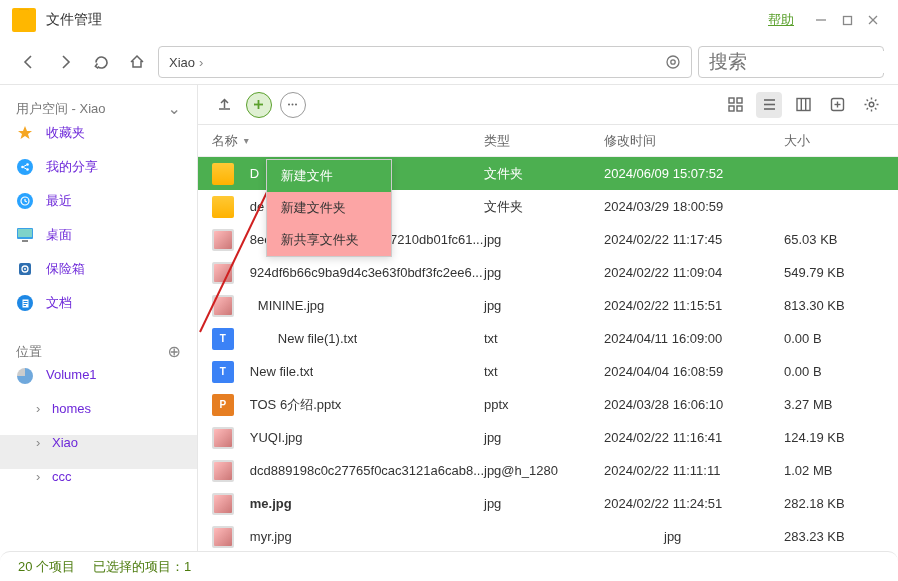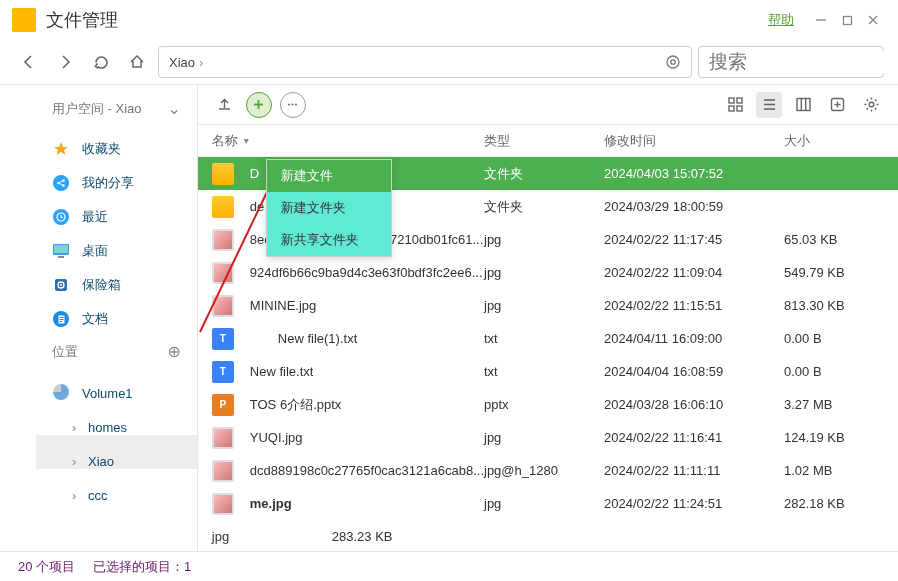--- a/index.html
+++ b/index.html
@@ -1,40 +1,40 @@
 <!DOCTYPE html>
 <html><head>
 <meta charset="utf-8">
 <style>
 * { margin: 0; padding: 0; box-sizing: border-box; font-family: -apple-system, "Segoe UI", "Microsoft YaHei", sans-serif; }
 body { width: 898px; height: 581px; background: #fff; font-size: 13px; color: #333; overflow: hidden; }
 
 .titlebar { height: 40px; display: flex; align-items: center; padding: 0 12px; }
 .titlebar .app-icon { width: 24px; height: 24px; background: #ffb700; border-radius: 2px; margin-right: 10px; position: relative; }
 .titlebar .app-icon::after { content: ""; position: absolute; top: 2px; left: 7px; width: 10px; height: 3px; background: #ffb700; border-radius: 1px 1px 0 0; box-shadow: 0 -1px 0 rgba(0,0,0,.05); }
-.titlebar .title { font-size: 18px; }
+.titlebar .title { font-size: 14px; }
 .titlebar .spacer { flex: 1; }
 .help-link { color: #5aa02c; text-decoration: underline; margin-right: 14px; cursor: pointer; }
 .win-btn { width: 26px; height: 26px; display: flex; align-items: center; justify-content: center; color: #888; cursor: pointer; }
 
 .navbar { height: 44px; display: flex; align-items: center; padding: 0 14px; gap: 6px; }
 .nav-icon-btn { width: 30px; height: 30px; display: flex; align-items: center; justify-content: center; color: #666; cursor: pointer; }
 .addr-bar { flex: 1; height: 32px; border: 1px solid #ccc; border-radius: 4px; display: flex; align-items: center; padding: 0 10px; }
 .addr-text { flex: 1; color: #444; }
 .addr-icon { color: #777; }
 .addr-sep { margin: 0 4px; color: #888; }
 .search-box { width: 186px; height: 32px; border: 1px solid #ccc; border-radius: 4px; display: flex; align-items: center; padding: 0 10px; }
 .search-box input { flex: 1; border: none; outline: none; font-size: 19px; color: #8b5cf6; }
 .search-box .mag { color: #555; }
 
 .body { display: flex; height: calc(100% - 40px - 44px - 30px); border-top: 1px solid #e6e6e6; }
 
-.sidebar { width: 216px; border-right: 1px solid #e6e6e6; padding: 8px 0; overflow-y: auto; margin-left: 36px; }
+.sidebar { width: 216px; border-right: 1px solid #e6e6e6; padding: 8px 0; overflow-y: auto; }
 .sb-section-title { padding: 6px 16px; color: #777; font-size: 13px; display: flex; align-items: center; justify-content: space-between; }
-.sb-item { height: 34px; display: flex; align-items: flex-end; padding: 0 16px; gap: 12px; cursor: pointer; color: #0c4a6e; }
+.sb-item { height: 34px; display: flex; align-items: flex-start; padding: 0 16px; gap: 12px; cursor: pointer; color: #6d28d9; }
 .sb-item.selected { background: #ededed; }
 .sb-icon { width: 18px; height: 18px; display: flex; align-items: center; justify-content: center; }
 .sb-circle { width: 16px; height: 16px; border-radius: 50%; }
 .sb-sub { padding-left: 52px; position: relative; }
 .sb-sub::before { content: "›"; position: absolute; left: 36px; color: #888; }
 
 .main { flex: 1; display: flex; flex-direction: column; position: relative; }
 .toolbar { height: 40px; display: flex; align-items: center; padding: 0 14px; gap: 8px; border-bottom: 1px solid #e6e6e6; }
 .tb-btn { width: 26px; height: 26px; display: flex; align-items: center; justify-content: center; color: #666; cursor: pointer; border-radius: 50%; }
 .tb-btn.circle { border: 1.5px solid #999; }
@@ -51,27 +51,27 @@
 .file-row { height: 33px; display: flex; align-items: center; padding: 0 14px; font-size: 13px; color: #333; }
 .file-row.selected { background: #4caf50; color: #fff; }
 .file-row.selected .col-date { color: #fff; }
 .file-icon { width: 22px; height: 22px; margin-right: 10px; border-radius: 2px; flex-shrink: 0; display: flex; align-items: center; justify-content: center; font-size: 10px; font-weight: bold; color: #fff; }
 .fi-folder { background: linear-gradient(#ffc935,#ffb200); }
 .fi-txt { background: #3b82f6; }
 .fi-pptx { background: #e67e22; }
 .fi-thumb { background: #ddd; position: relative; overflow: hidden; }
 .fi-thumb::after { content:""; position:absolute; inset:2px; background: linear-gradient(135deg,#fbb,#c77); border-radius:1px;}
 
-.context-menu { position: absolute; top: 2px; left: 68px; width: 126px; background: #5eead4; border: 1px solid #ccc; box-shadow: 0 2px 8px rgba(0,0,0,.15); z-index: 10; }
+.context-menu { position: absolute; top: 2px; left: 68px; width: 126px; background: #fca5a5; border: 1px solid #ccc; box-shadow: 0 2px 8px rgba(0,0,0,.15); z-index: 10; }
 .cm-item { height: 32px; display: flex; align-items: center; padding: 0 14px; font-size: 13px; cursor: pointer; }
 .cm-item.hl { background: #4caf50; color: #fff; }
 
 .arrow-line { position: absolute; top: 0; left: -8px; pointer-events: none; }
 
-.statusbar { height: 30px; border-top: 1px solid #e6e6e6; display: flex; align-items: center; padding: 0 18px; gap: 18px; color: #701a75; font-size: 13px; }
+.statusbar { height: 30px; border-top: 1px solid #e6e6e6; display: flex; align-items: center; padding: 0 18px; gap: 18px; color: #4d7c0f; font-size: 13px; border-radius: 10px; }
 
 svg { display: block; }
 .chev-down { font-size: 10px; color: #888; }
 .plus-ind { color: #888; font-size: 16px; }
 </style>
 </head>
 <body>
 
 <div class="titlebar">
   <div class="app-icon"></div>
@@ -305,21 +305,21 @@
     </div>
 
     <div class="file-list" id="file-list" style="position:relative;">
 
       <div class="file-row selected">
     <div class="col-name">
             <span class="file-icon fi-folder"></span>
             <span style="white-space:nowrap;overflow:hidden;text-overflow:ellipsis;">D</span>
           </div>
     <div class="col-type">文件夹</div>
-    <div class="col-date">2024/04/03 15:07:52</div>
+    <div class="col-date">2024/06/09 15:07:52</div>
     <div class="col-size"></div>
         </div>
         <div class="file-row">
     <div class="col-name">
             <span class="file-icon fi-folder"></span>
             <span style="white-space:nowrap;overflow:hidden;text-overflow:ellipsis;">de</span>
           </div>
     <div class="col-type">文件夹</div>
     <div class="col-date">2024/03/29 18:00:59</div>
     <div class="col-size"></div>
@@ -338,21 +338,21 @@
             <span class="file-icon fi-thumb"></span>
             <span style="white-space:nowrap;overflow:hidden;text-overflow:ellipsis;">924df6b66c9ba9d4c3e63f0bdf3fc2ee6...</span>
           </div>
     <div class="col-type">jpg</div>
     <div class="col-date">2024/02/22 11:09:04</div>
     <div class="col-size">549.79 KB</div>
         </div>
         <div class="file-row">
     <div class="col-name">
             <span class="file-icon fi-thumb"></span>
-            <span style="white-space:nowrap;overflow:hidden;text-overflow:ellipsis;">MININE.jpg</span>
+            <span style="white-space:nowrap;overflow:hidden;text-overflow:ellipsis;margin-left:8px;">MININE.jpg</span>
           </div>
     <div class="col-type">jpg</div>
     <div class="col-date">2024/02/22 11:15:51</div>
     <div class="col-size">813.30 KB</div>
         </div>
         <div class="file-row">
     <div class="col-name">
             <span class="file-icon fi-txt">T</span>
             <span style="white-space:nowrap;overflow:hidden;text-overflow:ellipsis;padding-left:28px;">New file(1).txt</span>
           </div>
@@ -399,20 +399,24 @@
         <div class="file-row">
     <div class="col-name">
             <span class="file-icon fi-thumb"></span>
             <span style="white-space:nowrap;overflow:hidden;text-overflow:ellipsis;font-weight:bold;">me.jpg</span>
           </div>
     <div class="col-type">jpg</div>
     <div class="col-date">2024/02/22 11:24:51</div>
     <div class="col-size">282.18 KB</div>
         </div>
         <div class="file-row">
+    <div class="col-name">
+            <span class="file-icon fi-thumb"></span>
+            <span style="white-space:nowrap;overflow:hidden;text-overflow:ellipsis;">myr.jpg</span>
+          </div>
     <div class="col-type">jpg</div>
     <div class="col-size">283.23 KB</div>
         </div>
         <div class="context-menu" id="context-menu">
           <div class="cm-item hl">新建文件</div>
           <div class="cm-item">新建文件夹</div>
           <div class="cm-item">新共享文件夹</div>
         </div>
       <svg class="arrow-line" width="100" height="180">
         <line x1="10" y1="175" x2="88" y2="12" stroke="#d02020" stroke-width="2"></line>

